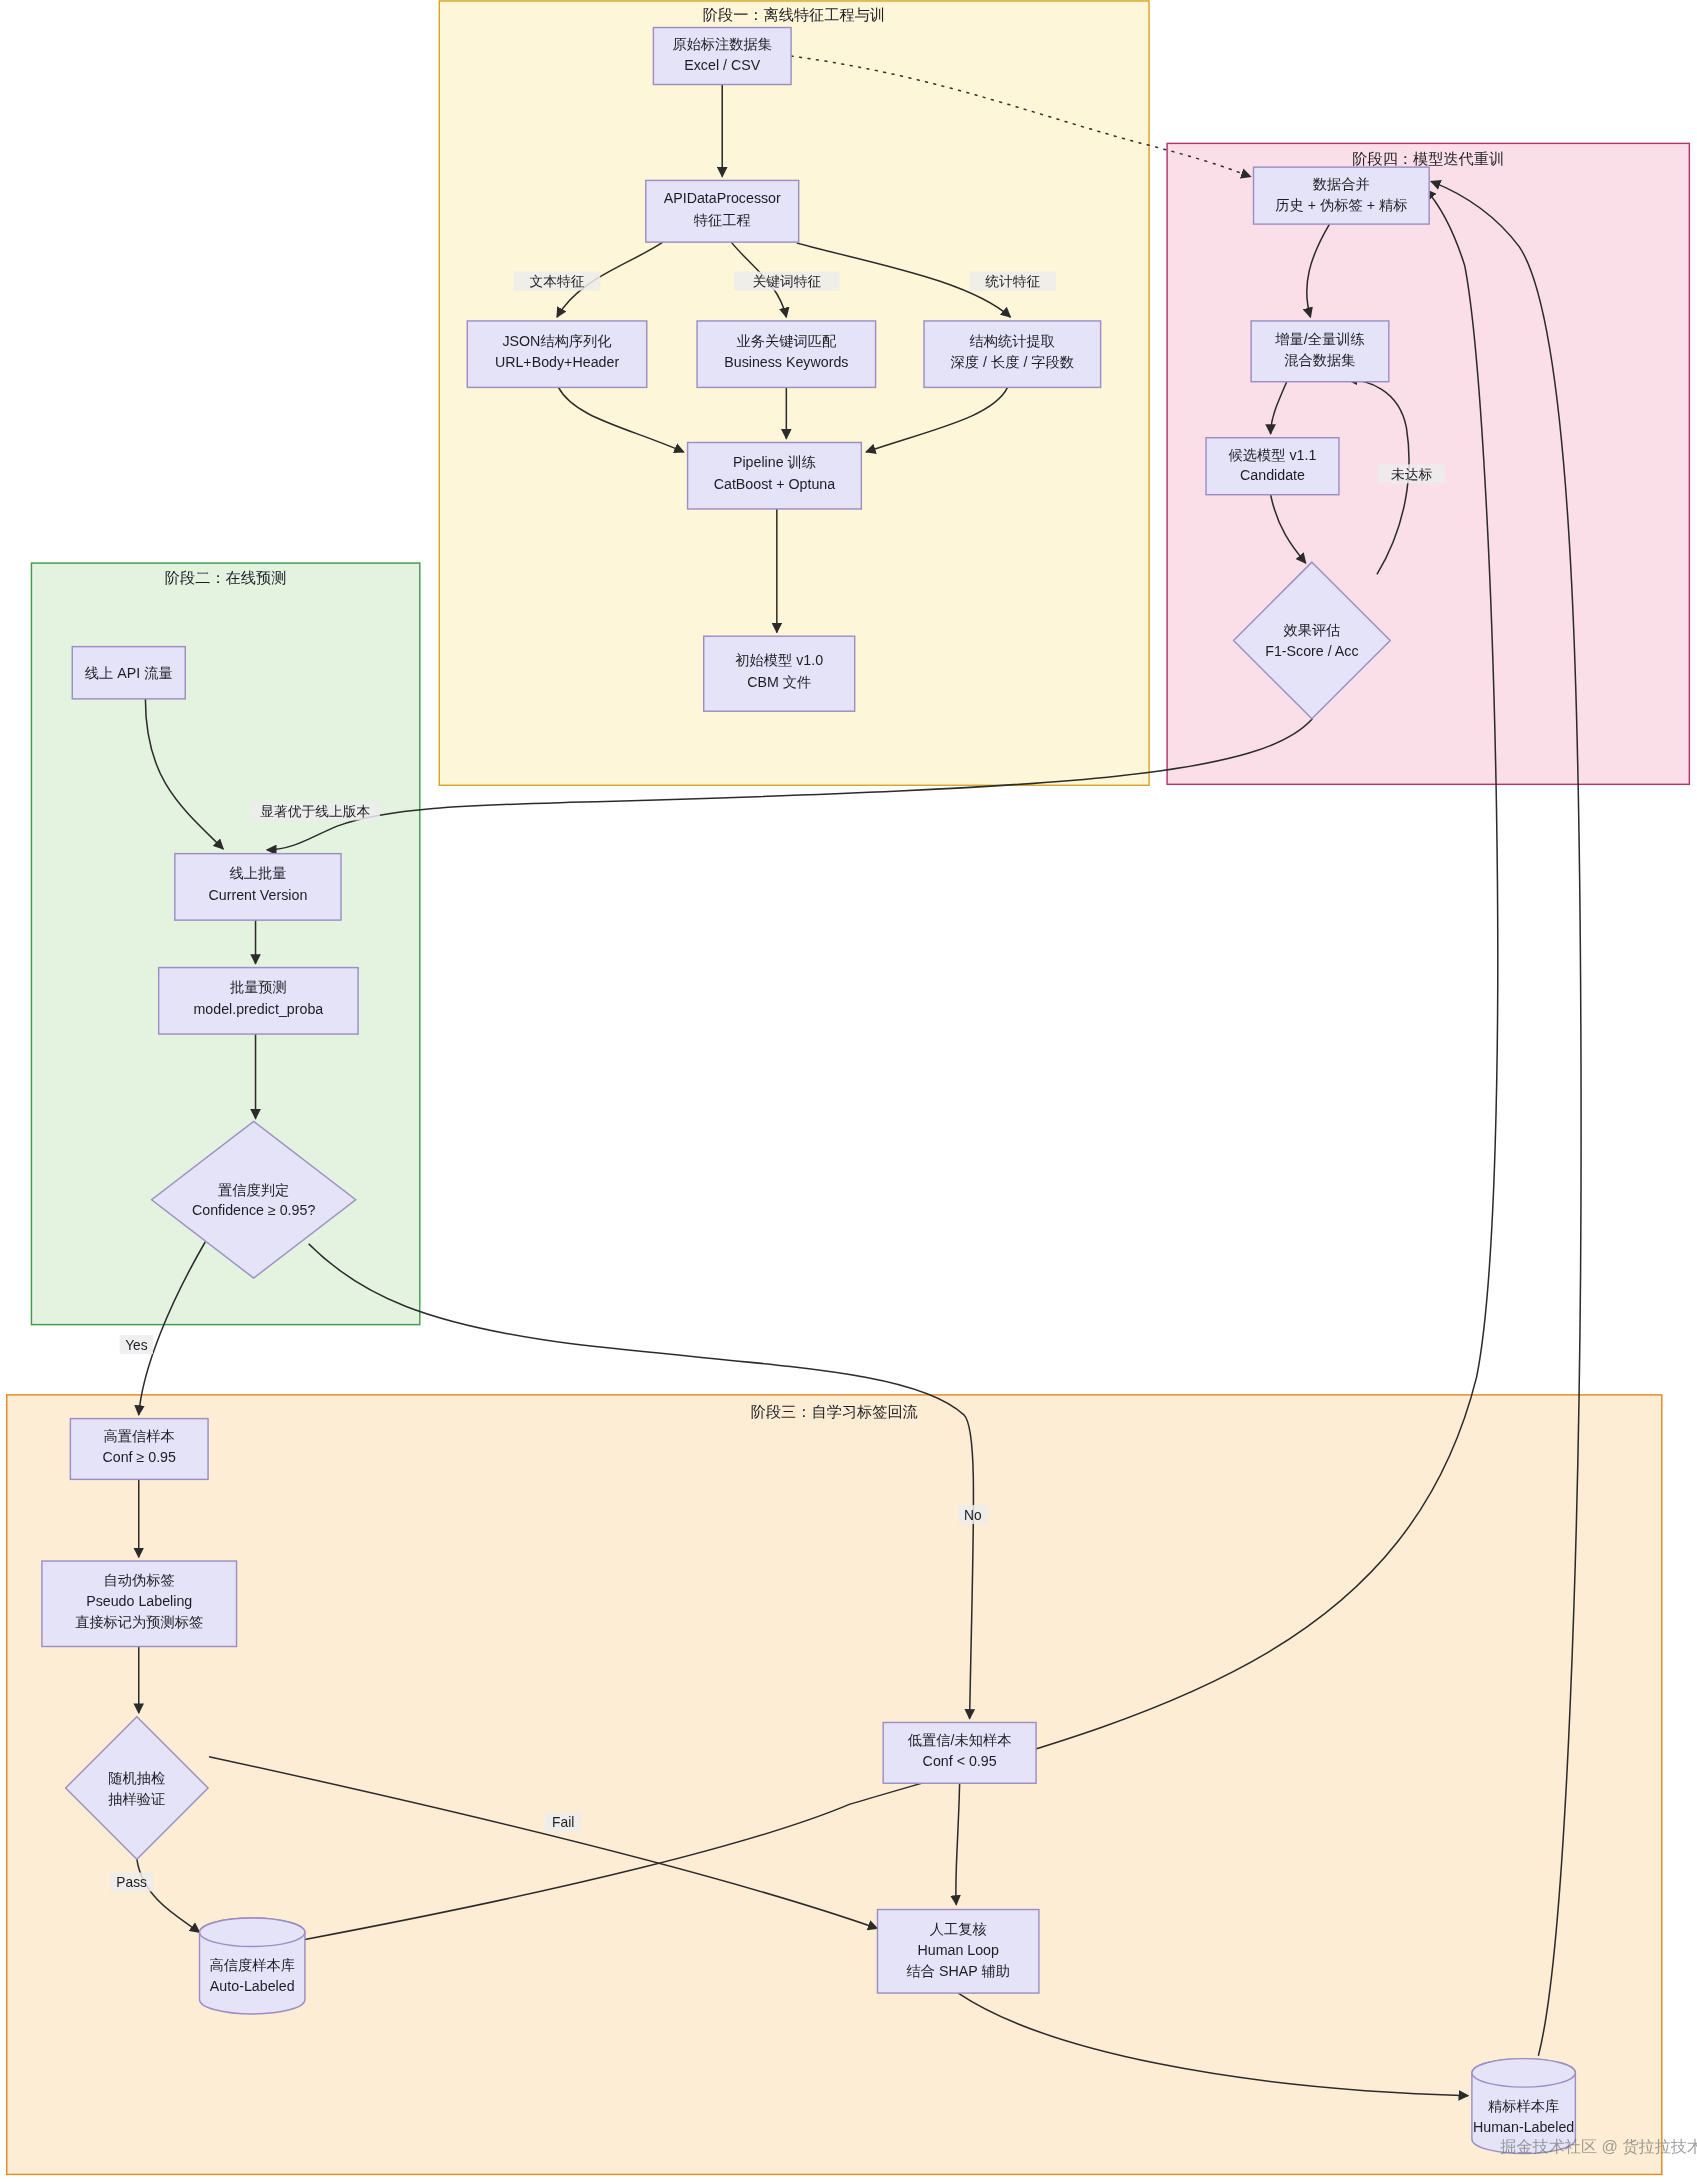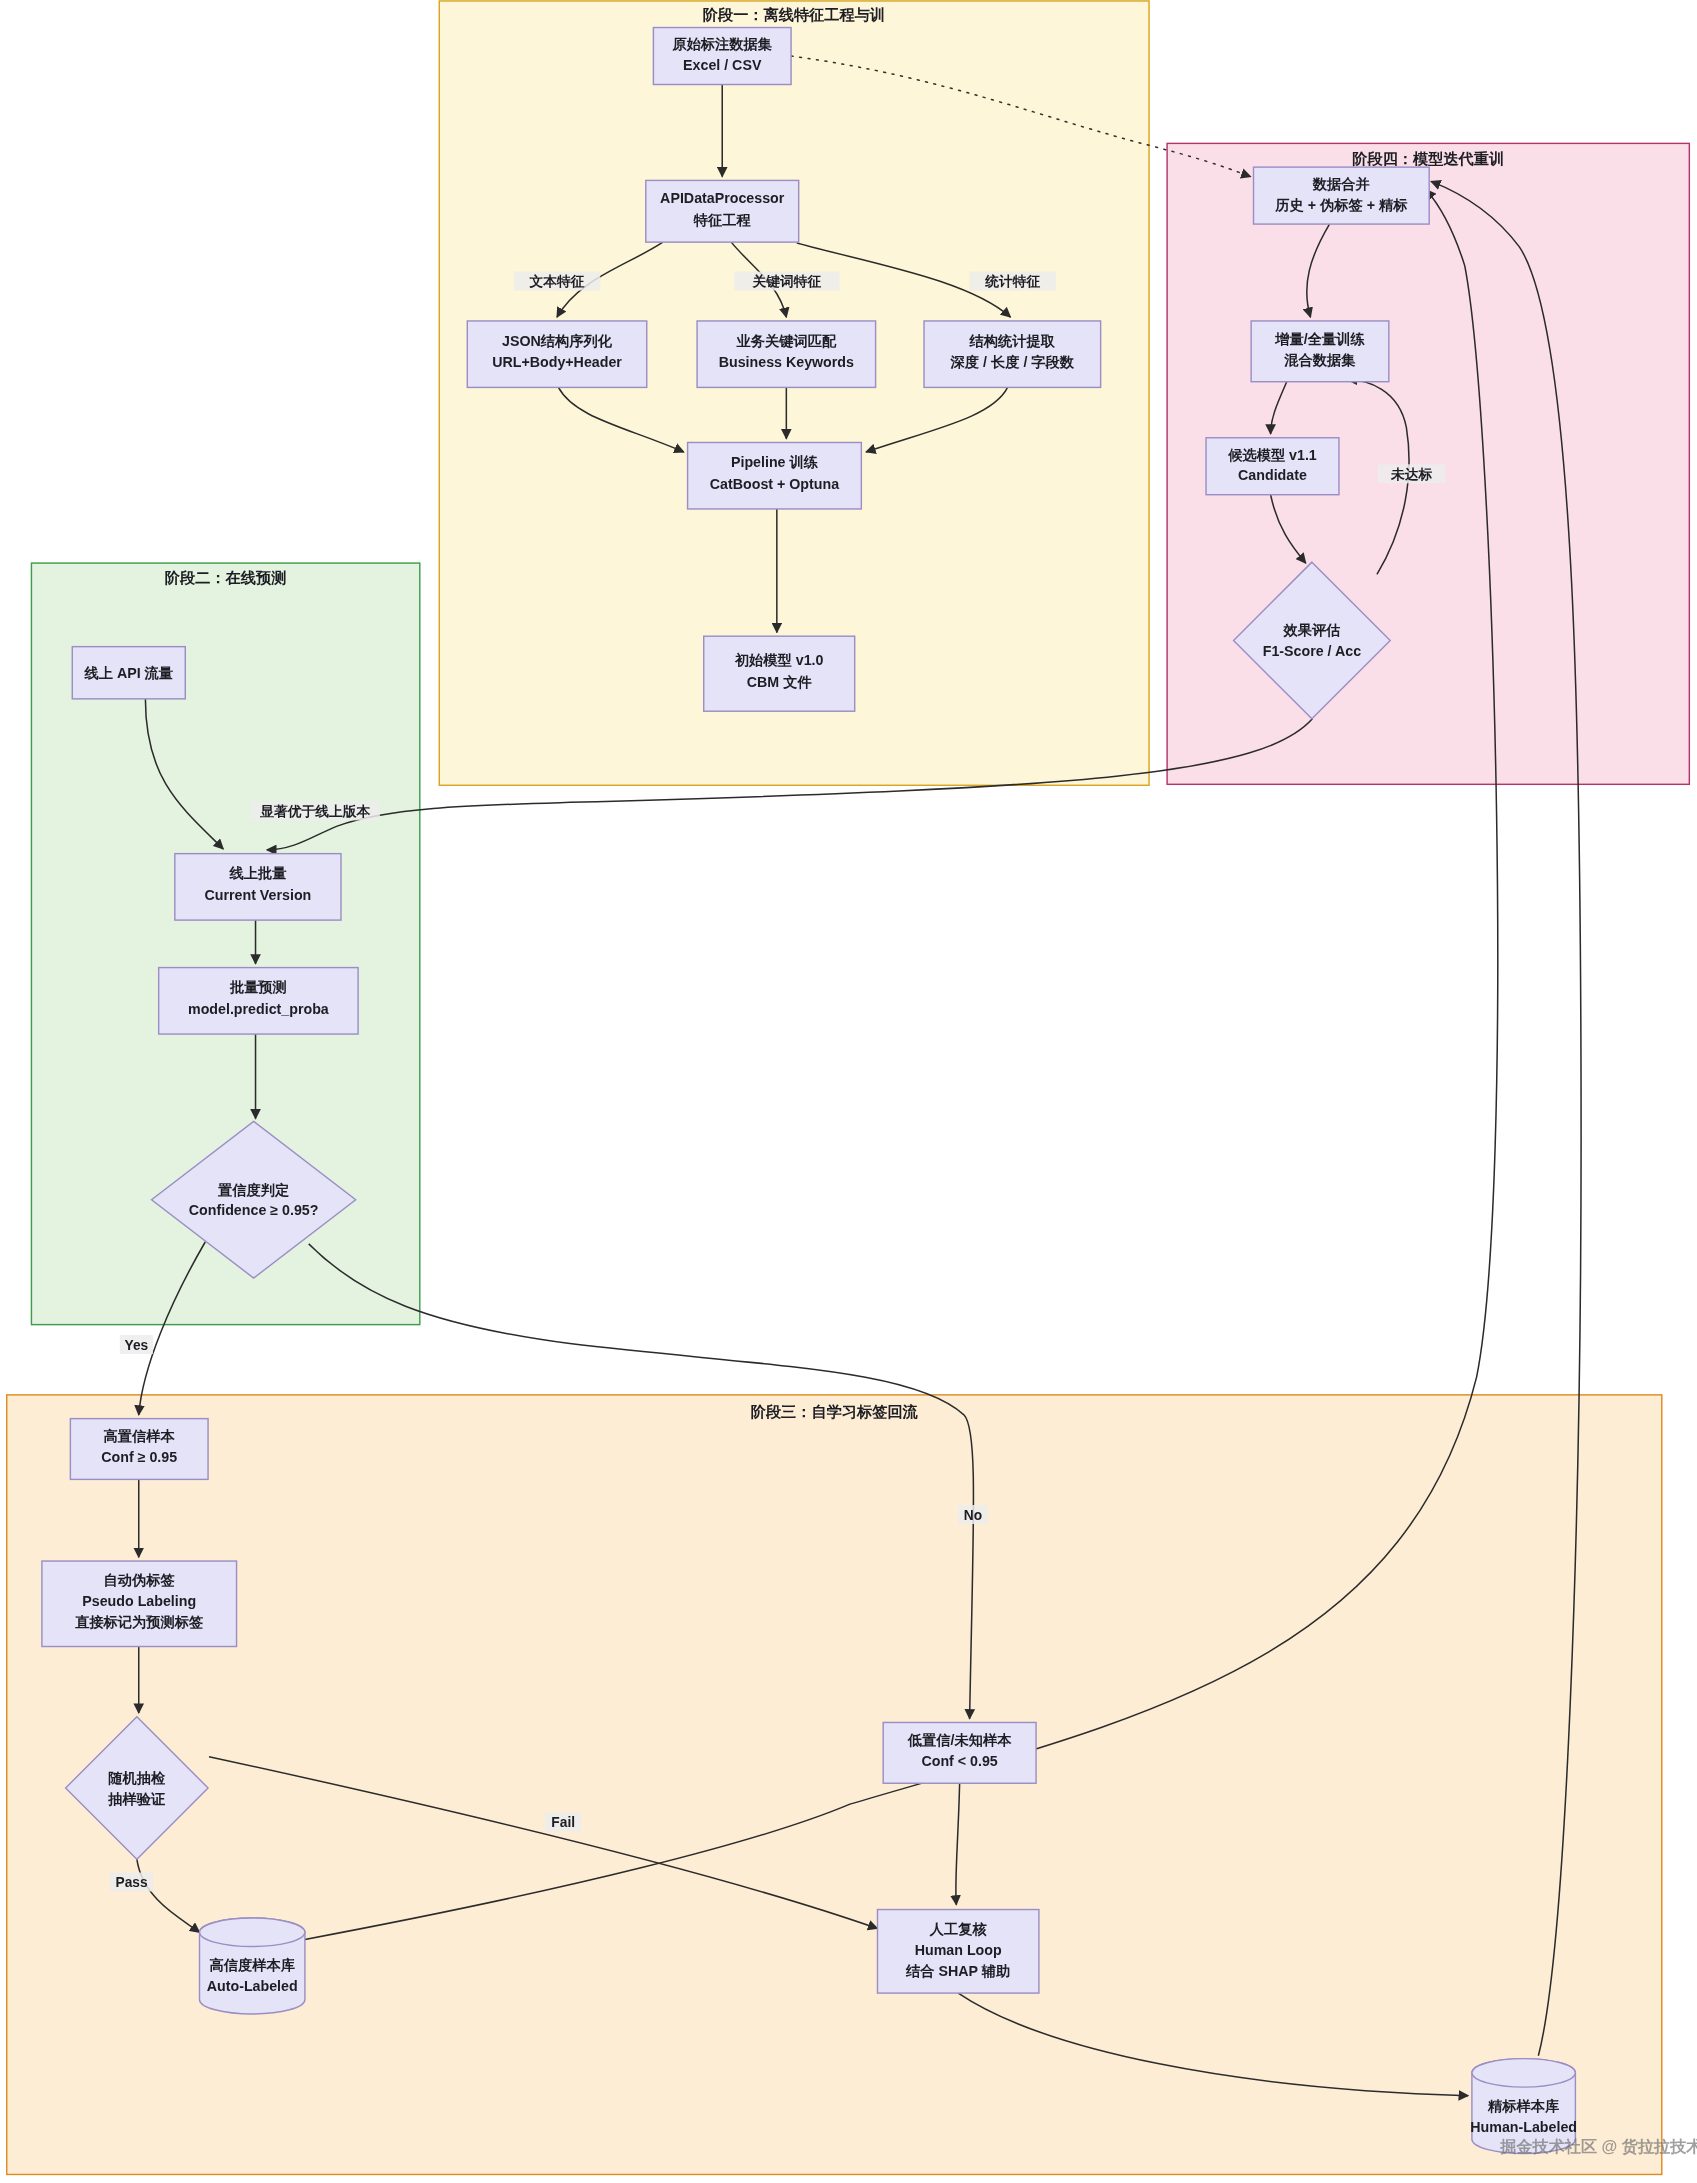--- a/index.html
+++ b/index.html
@@ -1,17 +1,17 @@
 <!DOCTYPE html>
 <html style="font-size:7.6px"><head>
 <meta charset="utf-8">
 <style>
   html,body{margin:0;padding:0;background:#ffffff;}
   body{font-family:"Liberation Sans","DejaVu Sans",sans-serif;}
-  #stage{position:relative;width:1698px;height:2183px;background:#ffffff;overflow:hidden;font-weight:bold;}
+  #stage{position:relative;width:1698px;height:2183px;background:#ffffff;overflow:hidden;}
   svg.layer{position:absolute;left:0;top:0;width:1698px;height:2183px;}
   .cluster-rect{stroke-width:3px;}
   .node-rect{fill:#e5e3f8;stroke:#9b8ec4;stroke-width:3px;}
   .node-diamond{fill:#e5e3f8;stroke:#9b8ec4;stroke-width:3px;}
   .cyl-body{fill:#e5e3f8;stroke:#9b8ec4;stroke-width:3px;}
   .edge{fill:none;stroke:#2b2b2b;stroke-width:3.2px;}
   .edge-dotted{fill:none;stroke:#3a2a2a;stroke-width:3.2px;stroke-dasharray:4 14;stroke-linecap:round;}
   text{font-family:"Liberation Sans","DejaVu Sans",sans-serif;fill:#1d1d24;}
   .node-label{font-size:30px;text-anchor:middle;}
   .cluster-title{font-size:32px;text-anchor:middle;fill:#1d1d24;}

